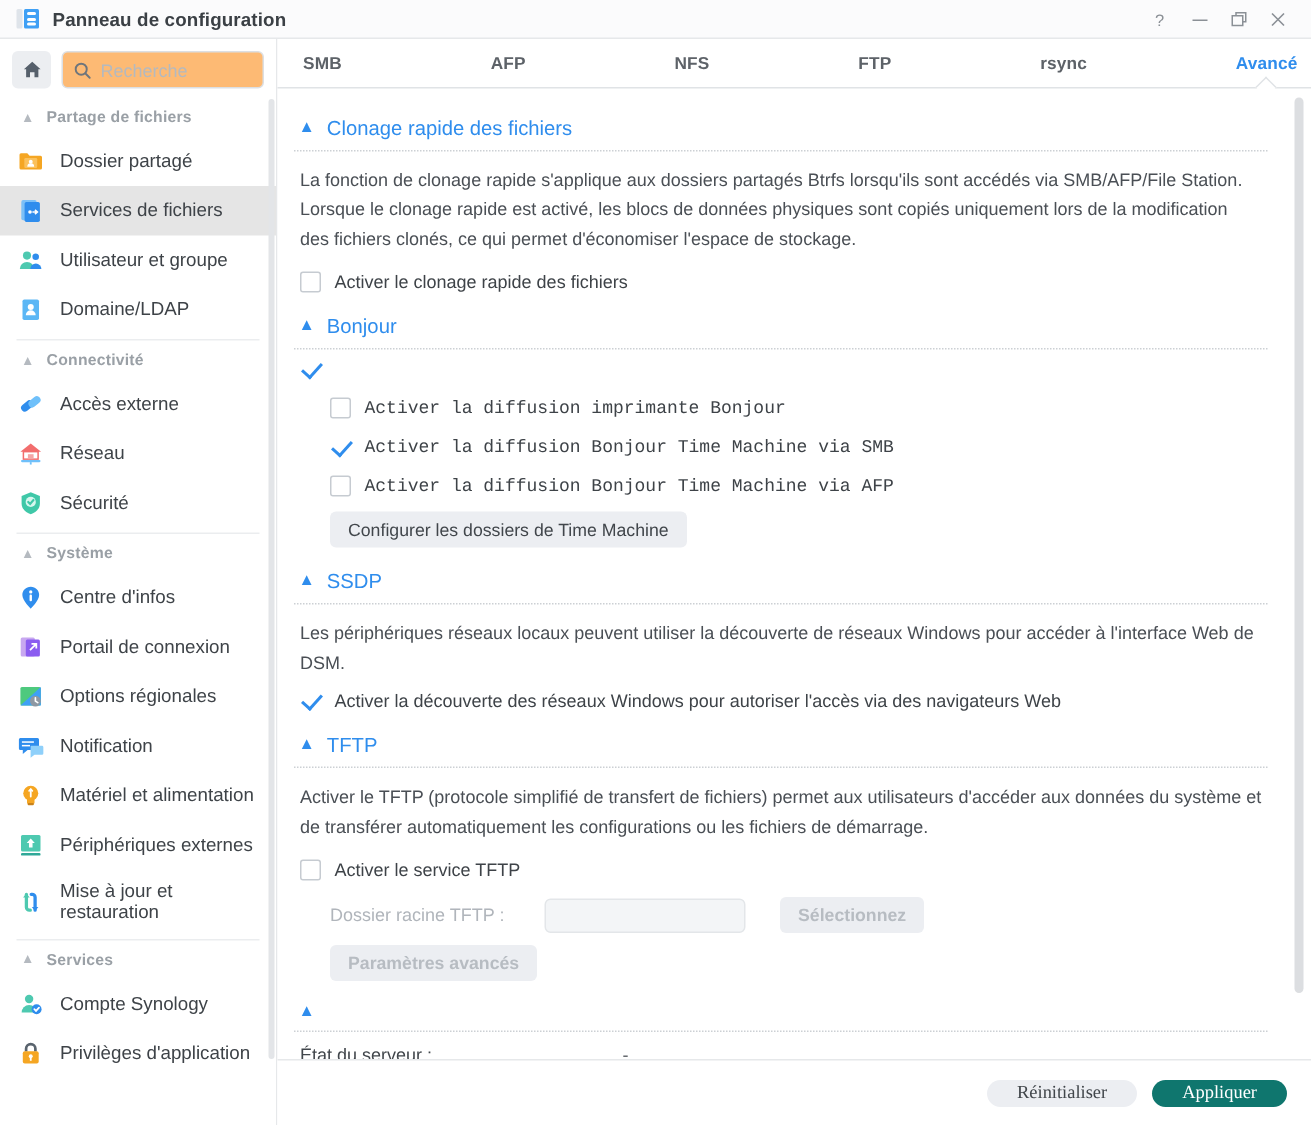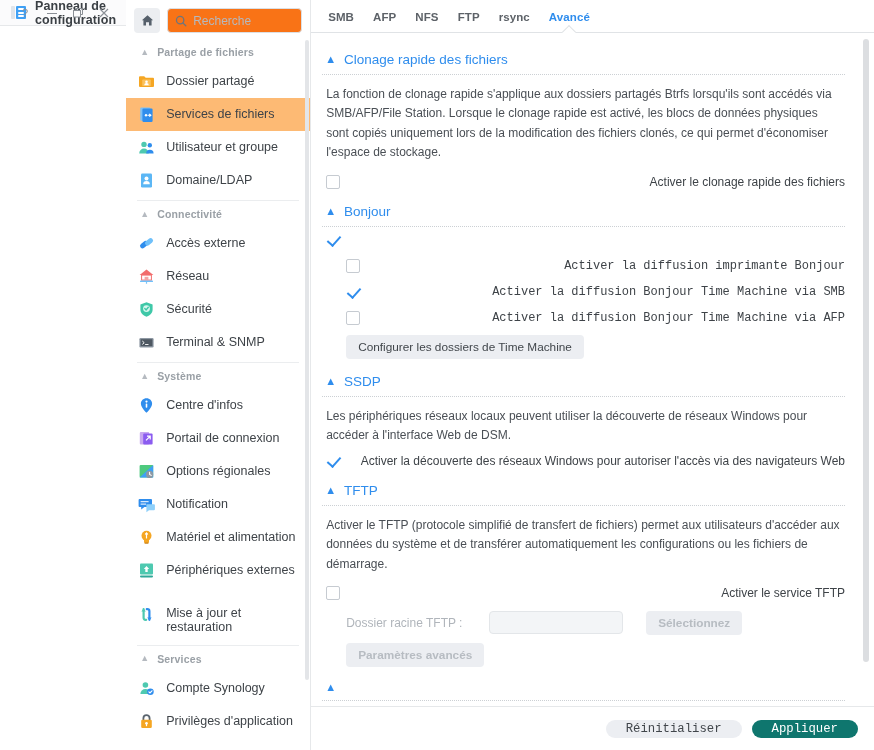--- a/index.html
+++ b/index.html
@@ -3,21 +3,21 @@
 <meta charset="utf-8">
 <style>
   * { box-sizing: border-box; margin: 0; padding: 0; }
   html, body {
     width: 874px; height: 750px;
     font-family: "Liberation Sans", sans-serif;
     background: #ffffff;
     overflow: hidden;
     -webkit-font-smoothing: antialiased;
   }
-  .window { width: 874px; height: 750px; display: flex; flex-direction: row; background:#fff; position: relative; }
+  .window { width: 874px; height: 750px; display: flex; flex-direction: column; background:#fff; position: relative; }
 
   
   .titlebar {
     height: 26px; flex: 0 0 26px;
     display: flex; align-items: center;
     background: #fbfbfc;
     border-bottom: 1px solid #e6e8ea;
     padding: 0 10px 0 11px;
     position: relative;
   }
@@ -50,21 +50,21 @@
   .side-top { display:flex; align-items:center; padding: 8px 8px 6px 8px; gap: 7px; }
   .home-btn {
     width: 26px; height: 25px; flex:0 0 26px;
     background: #eceef1; border-radius: 4px;
     display:flex; align-items:center; justify-content:center;
   }
   .home-btn svg { display:block; }
   .search-box {
     flex:1 1 auto; height: 25px;
     border: 1px solid #dcdfe3; border-radius: 4px;
-    display:flex; align-items:center; padding: 0 7px; gap:6px; background:#f97316;
+    display:flex; align-items:center; padding: 0 7px; gap:6px; background:#fdba74;
   }
   .search-box svg { flex:0 0 12px; display:block; }
   .search-box input {
     border: none; outline:none; font-size: 12px; color:#41464b;
     font-family: "Liberation Sans", sans-serif; width: 100%; background: transparent;
   }
   .search-box input::placeholder { color: #b4b9bf; }
 
   .nav { flex:1 1 auto; overflow: hidden; padding-bottom: 4px; }
   .nav-group-title {
@@ -73,36 +73,36 @@
     font-size: 10.5px; color: #9aa0a6; font-weight: bold; letter-spacing:.15px;
   }
   .nav-group-title .chev { color:#b5bac0; font-size: 9px; line-height:1; }
   .nav-sep { height:1px; background:#ebedef; margin: 3px 11px 0 11px; }
   .nav-item {
     display:flex; align-items:center; gap: 10px;
     padding: 7px 8px 7px 11px; margin: 0 0px;
     font-size: 12.5px; color: #3e4348; cursor: default;
     line-height: 1.18;
   }
-  .nav-item.selected { background: #fdba74; }
+  .nav-item.selected { background: #e5e5e5; }
   .nav-item .ico { width: 19px; height: 19px; flex: 0 0 19px; position: relative; }
   .nav-item .lbl { flex:1 1 auto; }
-  .nav-item .lbl.two { line-height: 1.15; margin-top: 12px; }
+  .nav-item .lbl.two { line-height: 1.15; }
 
   .side-scroll {
     position:absolute; right: 1px; top: 40px; width: 4px; height: 640px;
     background: #e3e5e8; border-radius: 2px;
   }
 
   
   .main { flex: 1 1 auto; display:flex; flex-direction:column; min-width:0; background:#fff; position:relative; }
   .tabs {
-    display:flex; align-items:flex-end; gap: 1px;
+    display:flex; align-items:flex-end; gap: 16px;
     padding: 0 0 0 8px; height: 33px; flex:0 0 33px;
-    border-bottom: 1px solid #e0e3e6; position:relative;
+    border-bottom: 1px solid #e0e3e6; position:relative;justify-content:space-between;
   }
   .tab {
     font-size: 11.5px; font-weight: bold; color:#5d6268;
     padding: 0 9px 9px 9px; cursor: default; position:relative; letter-spacing:.1px;
   }
   .tab.active { color: #2f8ded; }
   .tab.active:after {
     content:""; position:absolute; left:50%; bottom:-5px; transform: translateX(-50%) rotate(45deg);
     width: 9px; height: 9px; background:#fff;
     border-left:1px solid #e0e3e6; border-top:1px solid #e0e3e6;
@@ -123,21 +123,21 @@
   }
   .section-head .chev { font-size: 11px; color:#2f8ded; line-height:1; }
   .dotted { border-top: 1px dotted #ccd0d4; margin: 0 0 0 0; }
 
   .para {
     font-size: 12px; color:#4a4f55; line-height: 1.62;
     padding: 10px 4px 6px 4px; max-width: 672px;
   }
   .para.tight { padding-bottom: 2px; }
 
-  .chk-row { display:flex; align-items:center; gap: 9px; padding: 6px 0 6px 4px; font-size:12px; color:#3e4348;justify-content:space-between; }
+  .chk-row { display:flex; align-items:center; gap: 9px; padding: 6px 0 6px 4px; font-size:12px; color:#3e4348; }
   .chk-row.indent { padding-left: 24px; font-family: Liberation Mono, monospace; }
   .cb {
     width: 14px; height: 14px; flex:0 0 14px; border-radius: 2px;
     border: 1px solid #c6cbd1; background: #fff; position: relative;
   }
   .cb.checked { border-color: #fff; background: transparent; }
   .cb.checked:after {
     content:""; position:absolute; left:3px; top:-1px; width:6px; height:11px;
     border: solid #2f8ded; border-width: 0 2px 2px 0; transform: rotate(42deg);
   }
@@ -163,21 +163,21 @@
   .status-row .sl { width: 215px; }
   .status-row .sv { color:#5c6166; }
 
   .footer {
     flex: 0 0 44px; height:44px; border-top:1px solid #e6e8ea;
     display:flex; align-items:center; justify-content:flex-end; gap: 10px;
     padding-right: 16px; background:#fff;
   }
   .fbtn {
     height: 18px; padding: 0 20px; border-radius: 14px; border:none;
-    font-size: 12.3px; cursor: default; font-family:Liberation Mono, monospace;
+    font-size: 12.3px; cursor: default; font-family:Liberation Serif, serif;
   }
   .fbtn.secondary { background:#eceef2; color:#41464b; }
   .fbtn.primary { background:#0f766e; color:#fff; }
 </style>
 </head>
 <body>
 
 <div class="window">
 
   <div class="titlebar">
@@ -309,31 +309,20 @@
         <div class="nav-item">
           <span class="ico">
             <svg width="19" height="19" viewBox="0 0 19 19">
               <path d="M9.5 2.2 L15.6 4.6 V9.6 c0 4-3.3 6.2-6.1 7.2 C6.7 15.8 3.4 13.6 3.4 9.6 V4.6 Z" fill="#3fc8a8"></path>
               <circle cx="9.5" cy="8.6" r="3.4" fill="#d6f7ee"></circle>
               <path d="M7.8 8.6 L9.1 9.9 L11.3 7.3" stroke="#3fc8a8" stroke-width="1.4" fill="none" stroke-linecap="round"></path>
             </svg>
           </span>
           <span class="lbl">Sécurité</span>
         </div>
-        <div class="nav-item">
-          <span class="ico">
-            <svg width="19" height="19" viewBox="0 0 19 19">
-              <rect x="2.4" y="5" width="14.2" height="9.4" rx="1.2" fill="#8e98a3"></rect>
-              <rect x="3.6" y="6.2" width="11.8" height="7" fill="#4e5862"></rect>
-              <path d="M5.3 8 L7.2 9.7 L5.3 11.4" stroke="#fff" stroke-width="1" fill="none"></path>
-              <rect x="8.1" y="11" width="3.4" height="0.9" fill="#fff"></rect>
-            </svg>
-          </span>
-          <span class="lbl">Terminal &amp; SNMP</span>
-        </div>
 
         <div class="nav-sep"></div>
 
         <div class="nav-group-title">
           <span class="chev">▲</span>
           <span>Système</span>
         </div>
         <div class="nav-item">
           <span class="ico">
             <svg width="19" height="19" viewBox="0 0 19 19">

